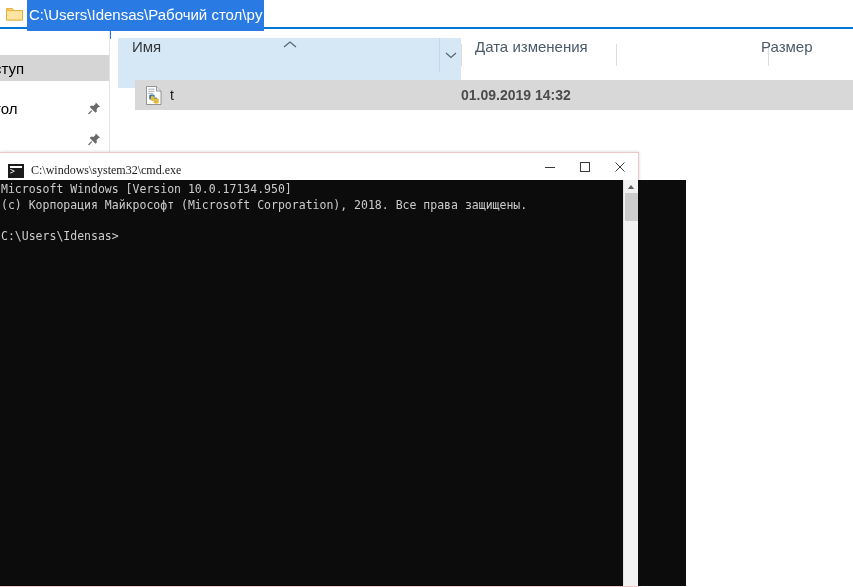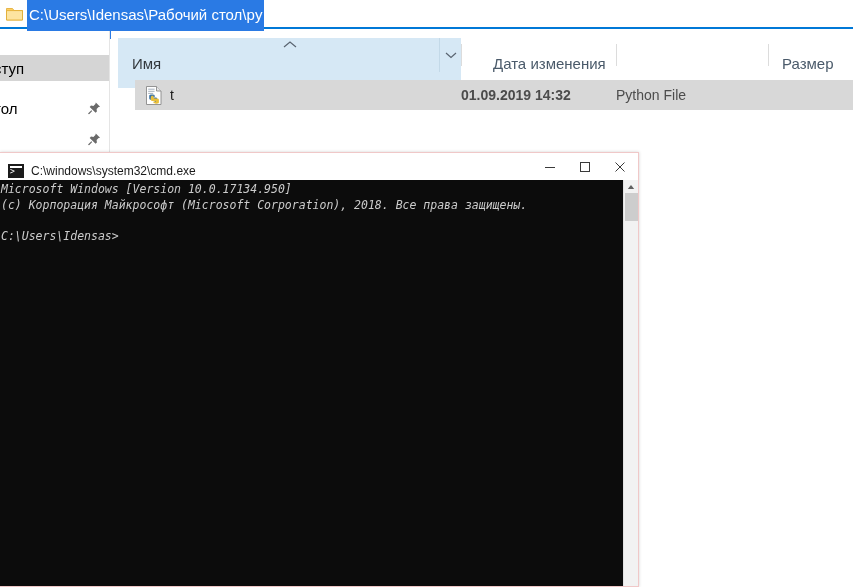--- a/index.html
+++ b/index.html
@@ -103,21 +103,21 @@
   .colheader {
     position: absolute;
     left: 0; top: 7px;
     width: 742px; height: 34px;
   }
   .col {
     position: absolute;
     top: 0;
     height: 50px;
     display: flex;
-    align-items: center;
+    align-items: flex-start;
     box-sizing: border-box;
     font-size: 15px;
     color: #4a5a6a;
   }
   .col .col-title { padding-left: 14px; white-space: nowrap; }
   .col-divider {
     position: absolute;
     top: 6px;
     width: 1px; height: 22px;
     background: #dcdcdc;
@@ -140,23 +140,23 @@
     position: absolute;
     right: 0; top: 0;
     width: 22px; height: 34px;
     display: flex;
     align-items: center;
     justify-content: center;
     border-left: 1px solid #c3d9e8;
     box-sizing: border-box;
     color: #5a6470;
   }
-  .col-date { left: 350px; width: 155px; margin-left: 18px; }
+  .col-date { left: 350px; width: 155px; }
   .col-type { left: 505px; width: 152px; }
-  .col-size { left: 657px; width: 85px; }
+  .col-size { left: 636px; width: 85px; }
 
   
   .filerow {
     position: absolute;
     left: 24px; top: 49px;
     width: 718px; height: 30px;
     background: #d8d8d8;
   }
   .cell {
     position: absolute;
@@ -184,20 +184,21 @@
     box-sizing: border-box;
     box-shadow: 0 0 3px rgba(0,0,0,0.18);
   }
   .cmd-titlebar {
     position: absolute;
     left: 0; top: 0;
     width: 637px; height: 35px;
     background: #ffffff;
     display: flex;
     align-items: center;
+    font-family: Liberation Serif, serif;
   }
   .cmd-icon {
     width: 16px; height: 14px;
     margin-left: 8px; margin-right: 7px;
     background: #1b1b1b;
     position: relative;
     flex: none;
   }
   .cmd-icon::before {
     content: "";
@@ -229,24 +230,23 @@
   .cmd-btn {
     width: 35px; height: 27px;
     display: flex;
     align-items: center;
     justify-content: center;
     color: #3a3a3a;
   }
   .cmd-body {
     position: absolute;
     left: 0; top: 27px;
-    width: 637px; height: 406px;
+    width: 686px; height: 406px;
     background: #0c0c0c;
     overflow: hidden;
-    font-style: italic;
   }
   .cmd-text {
     position: absolute;
     left: 1px; top: 2px;
     margin: 0;
     font-family: "DejaVu Sans Mono", monospace;
     font-size: 11.5px;
     line-height: 15.5px;
     color: #cccccc;
     white-space: pre;
@@ -355,21 +355,20 @@
             <path d="M1.5 0.5 h10 l4.5 4.5 v13.5 h-14.5 z" fill="#ffffff" stroke="#8a8a8a" stroke-width="0.9"></path>
             <path d="M11.5 0.5 v4.5 h4.5" fill="#e8e8e8" stroke="#8a8a8a" stroke-width="0.9"></path>
             <path d="M3.2 3.2 h6.4 M3.2 5.3 h6.4 M3.2 7.4 h5" stroke="#9aa7b4" stroke-width="0.9"></path>
             <path d="M7.2 8.6 c2.6 0 2.5 1.1 2.5 1.1 v1.2 h-2.6 v0.5 h3.6 s1.7 -0.2 1.7 2.5 c0 2.7 -1.5 2.6 -1.5 2.6 h-1.3 v-1.3 s0.1 -1.5 -1.4 -1.5 h-2.6 s-1.4 0.03 -1.4 -1.4 v-2.3 s-0.2 -1.4 2.3 -1.4 z" fill="#3b74a8"></path>
             <path d="M10.9 17.7 c-2.6 0 -2.5 -1.1 -2.5 -1.1 v-1.2 h2.6 v-0.5 h-3.6 s-1.7 0.2 -1.7 -2.5 c0 -2.7 1.5 -2.6 1.5 -2.6 h1.3 v1.3 s-0.1 1.5 1.4 1.5 h2.6 s1.4 -0.03 1.4 1.4 v2.3 s0.2 1.4 -2.3 1.4 z" fill="#e8bf3c"></path>
           </svg>
         </span>
         <span>t</span>
       </div>
       <div class="cell cell-date">01.09.2019 14:32</div>
-      <div class="cell cell-type">Python File</div>
     </div>
 
   </div>
 </div>
 
 <div id="console-window">
 
   <div class="cmd-titlebar">
     <span class="cmd-icon"></span>
     <span class="cmd-title">C:\windows\system32\cmd.exe</span>

